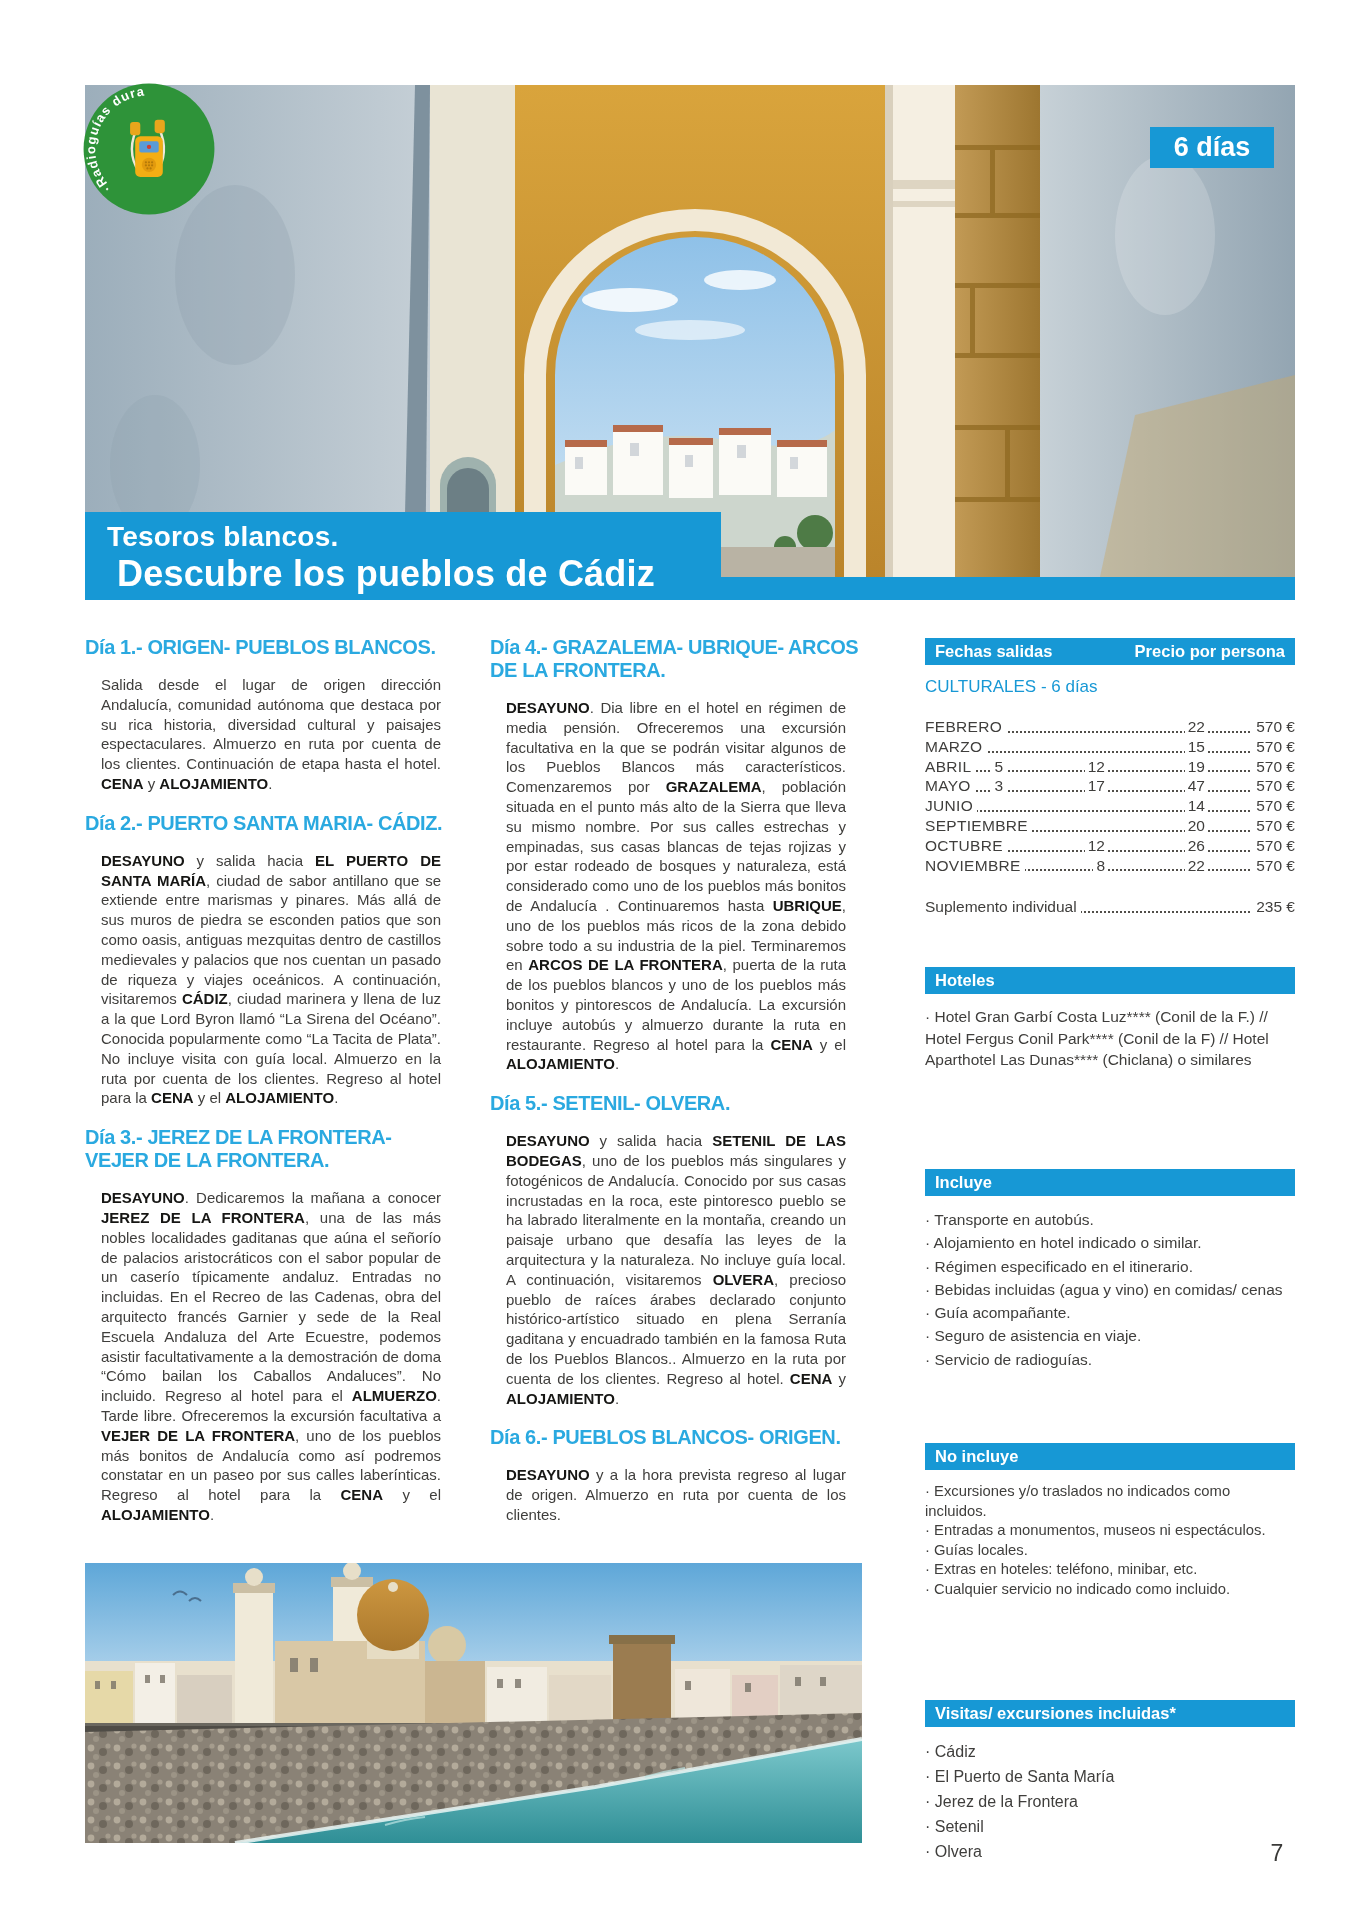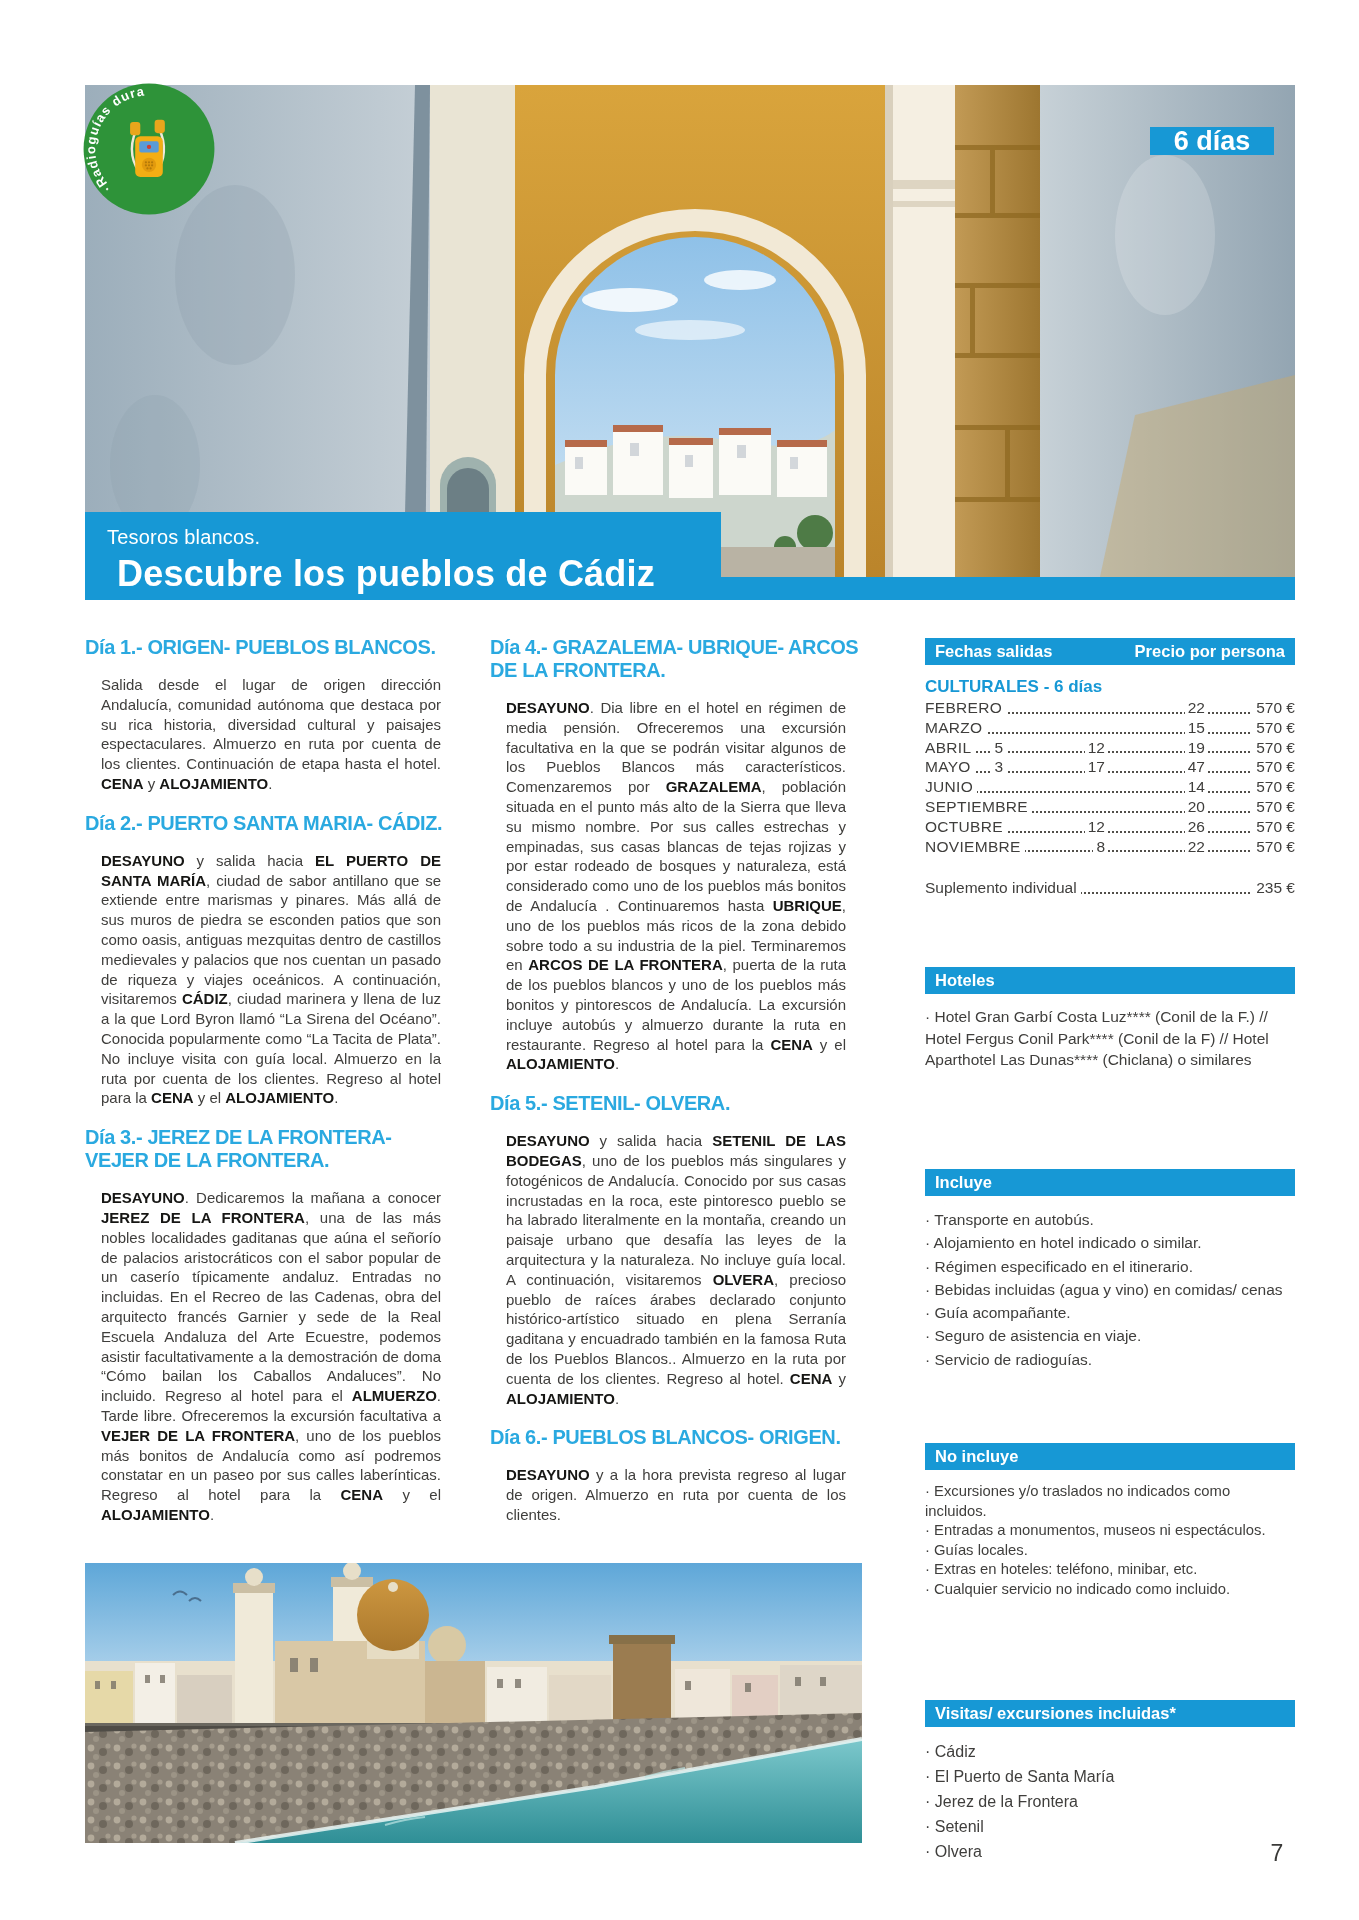--- a/index.html
+++ b/index.html
@@ -16,24 +16,24 @@
     background:#ffffff;font-family:"Liberation Sans",sans-serif;overflow:hidden;
   }
   
   .hero{position:absolute;left:85px;top:85px;width:1210px;height:515px;}
   .hero svg.photo{position:absolute;left:0;top:0;width:100%;height:100%;display:block;}
   .hero-strip{position:absolute;left:0;bottom:0;width:100%;height:23px;background:var(--accent);}
   .hero-banner{
     position:absolute;left:0;bottom:0;width:636px;height:88px;
     background:var(--accent);color:#fff;padding:9px 0 0 22px;
   }
-  .banner-line1{font-size:20px;font-weight:normal;line-height:32px;letter-spacing:.2px;}
+  .banner-line1{font-size:28px;font-weight:bold;line-height:32px;letter-spacing:.2px;}
   .banner-line2{font-size:36px;font-weight:bold;line-height:42px;letter-spacing:.2px;margin-left:10px;}
   .duration-badge{
-    position:absolute;top:42px;right:21px;width:124px;height:28px;background:var(--accent);
+    position:absolute;top:42px;right:21px;width:124px;height:41px;background:var(--accent);
     color:#fff;font-size:27px;font-weight:bold;display:flex;align-items:center;justify-content:center;
   }
   .sticker{position:absolute;left:-4px;top:-4px;width:136px;height:136px;}
   
   .col{position:absolute;top:636px;width:372px;}
   .col-1{left:85px;}
   .col-2{left:490px;}
   .day{margin:0 0 18px 0;}
   .day-heading{
     margin:0 0 6px 0;font-size:20px;line-height:23px;font-weight:bold;
@@ -44,21 +44,21 @@
     text-align:justify;
   }
   .day-body b{color:var(--bold);}
   
   .right{position:absolute;left:925px;top:626px;width:370px;font-size:15.5px;color:var(--text);}
   .bar{
     background:var(--accent);color:#fff;font-weight:bold;font-size:16.5px;
     height:27px;line-height:27px;padding:0 10px;margin-top:12px;
   }
   .bar-split{display:flex;justify-content:space-between;}
-  .category-title{color:var(--accent);font-size:17px;font-weight:bold;margin:12px 0 1px 0;}
+  .category-title{color:var(--accent);font-size:17px;font-weight:normal;margin:12px 0 20px 0;}
   .price-rows{position:relative;}
   .price-row{position:relative;height:19.8px;line-height:19.8px;font-size:15.5px;color:var(--text);}
   .dotline{position:absolute;left:0;right:2px;bottom:4px;border-bottom:2px dotted var(--dots);}
   .price-row .month{position:relative;background:#fff;padding-right:4px;letter-spacing:.3px;}
   .pv{position:absolute;bottom:0;background:#fff;padding:0 3px;}
   .pv.n1{right:289px;}
   .pv.n2{right:187px;margin-left:39px;}
   .pv.n3{right:87px;}
   .pv.price{right:0;padding-right:0;padding-left:4px;}
   .supplement{position:relative;height:20px;line-height:20px;margin-top:22px;font-size:15.5px;}

